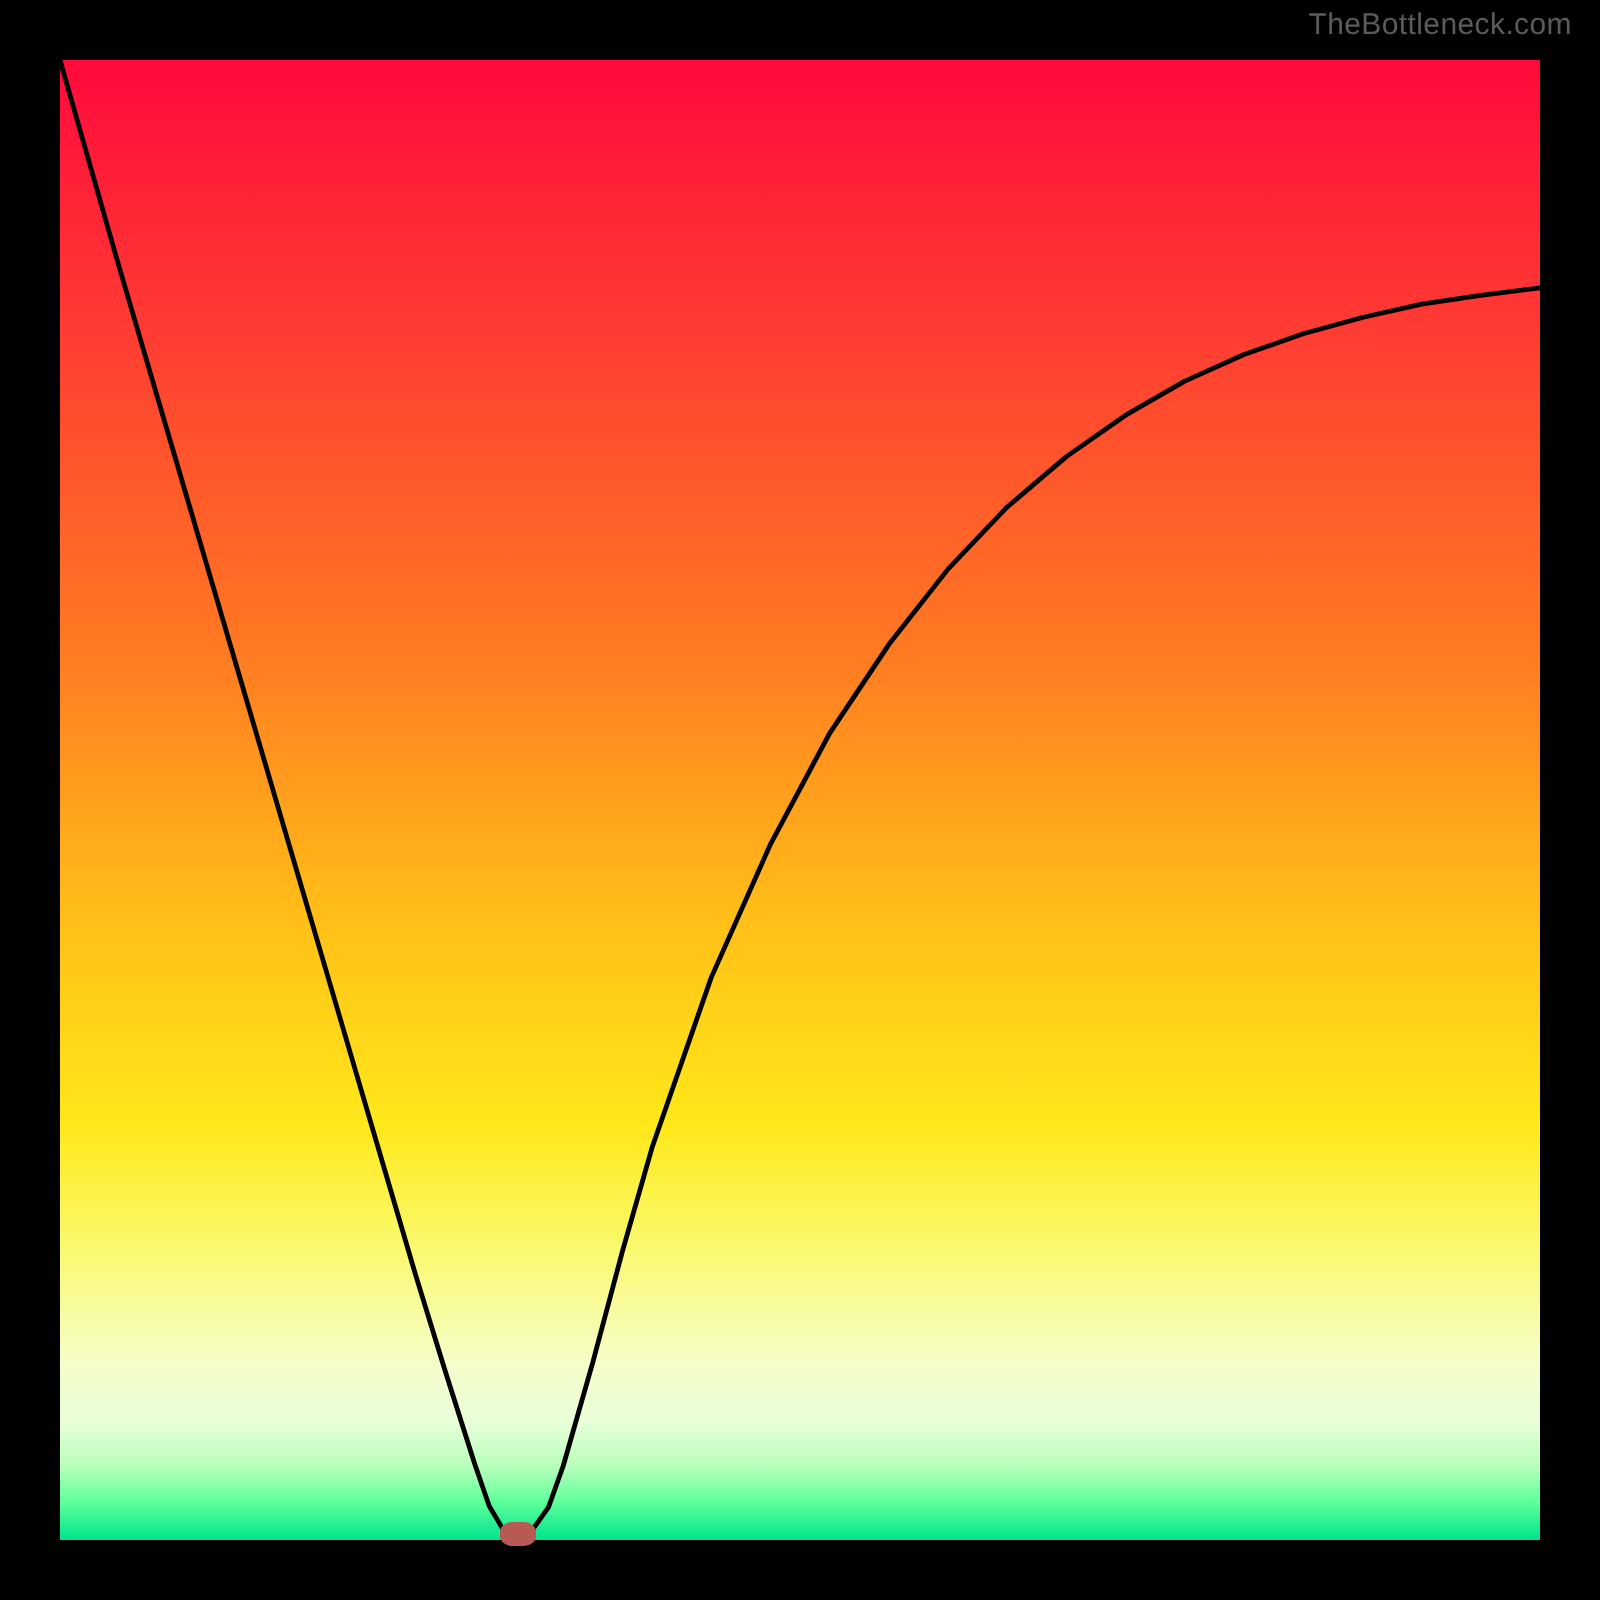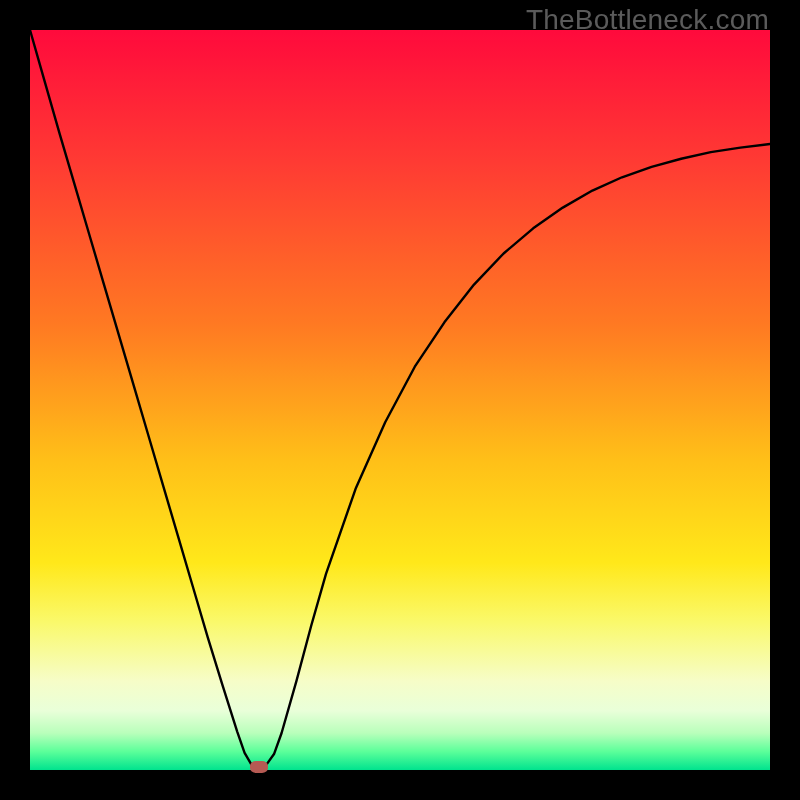--- a/index.html
+++ b/index.html
@@ -49,23 +49,23 @@
     position: absolute;
     width: 18px;
     height: 12px;
     border-radius: 6px / 5px;
     background: #b65a53;
     transform: translate(-50%, -50%);
   }
   .watermark {
     position: absolute;
     top: 4px;
-    right: 31px;
+    right: 14px;
     color: #5b5b5b;
-    font-size: 28px;
+    font-size: 15px;
     letter-spacing: 0.2px;
     user-select: none;
   }
 </style>
 </head>
 <body>
 
 <div class="frame">
   <div class="inner">
     <svg class="curve-svg" viewBox="0 0 740 740" preserveAspectRatio="none">

